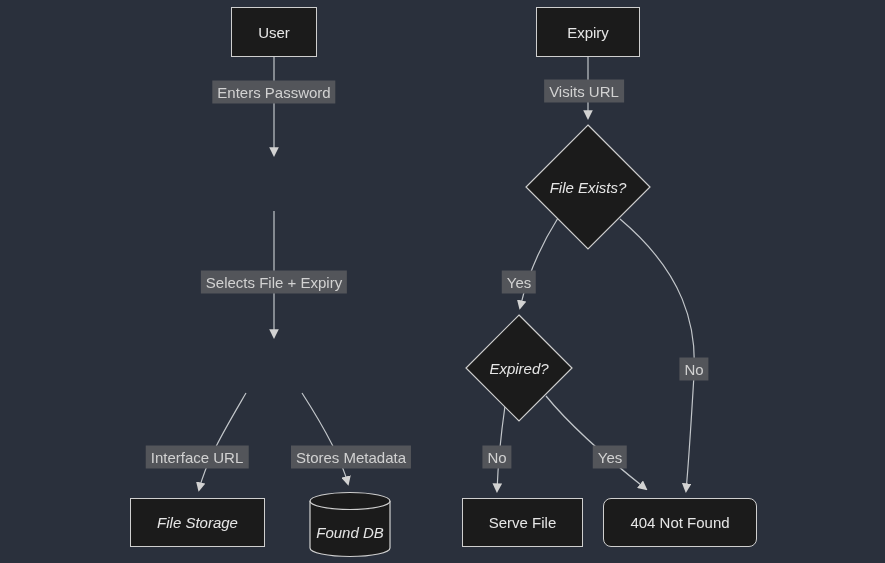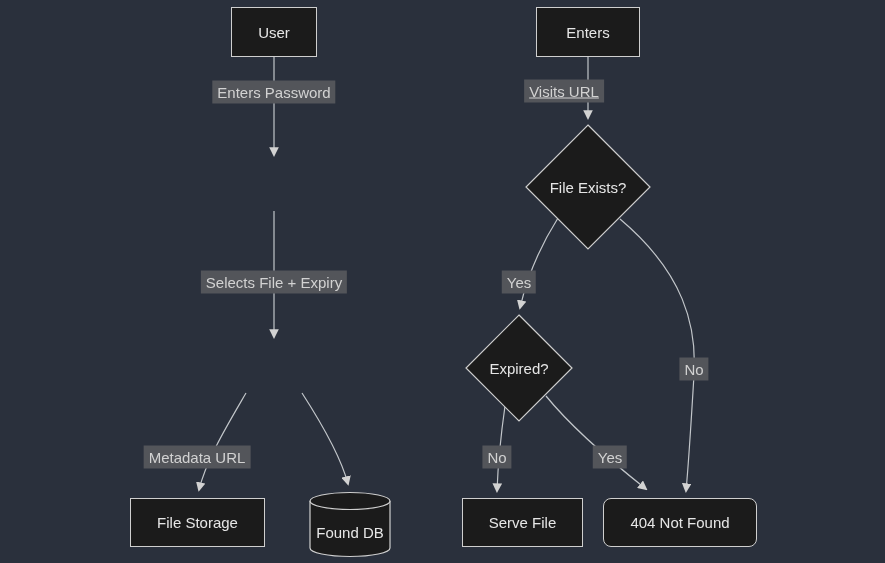--- a/index.html
+++ b/index.html
@@ -48,20 +48,21 @@
     justify-content: center;
     text-align: center;
   }
   .shape-label {
     position: absolute;
     color: var(--node-text);
     font-size: 15px;
     transform: translate(-50%, -50%);
     white-space: nowrap;
     text-align: center;
+    font-style: italic;
   }
   .chip {
     position: absolute;
     background: var(--chip-bg);
     color: var(--chip-text);
     font-size: 15px;
     line-height: 1;
     padding: 4px 5px;
     transform: translate(-50%, -50%);
     white-space: nowrap;
@@ -94,42 +95,43 @@
     <polygon class="shape" points="519,315 572,368 519,421 466,368"></polygon>
 
     <path class="shape" d="M310,501 l0,47 a40,8.5 0 0 0 80,0 l0,-47"></path>
     <ellipse class="shape" cx="350" cy="501" rx="40" ry="8.5"></ellipse>
   </svg>
 
   <div class="node" style="left:231px; top:7px; width:86px; height:50px;">User</div>
 
 
 
-  <div class="node" style="left:130px; top:498px; width:135px; height:49px;">File Storage</div>
+  <div class="node" style="left:130px; top:498px; width:135px; height:49px;font-style:italic;">File Storage</div>
 
-  <div class="node" style="left:536px; top:7px; width:104px; height:50px;">Enters</div>
+  <div class="node" style="left:536px; top:7px; width:104px; height:50px;">Expiry</div>
 
   <div class="node" style="left:462px; top:498px; width:121px; height:49px;">Serve File</div>
 
   <div class="node" style="left:603px; top:498px; width:154px; height:49px;border-radius:8px;">404 Not Found</div>
 
   <div class="shape-label" style="left:588px; top:187px;">File Exists?</div>
 
   <div class="shape-label" style="left:519px; top:368px;">Expired?</div>
 
   <div class="shape-label" style="left:350px; top:532px;">Found DB</div>
 
   <div class="chip" style="left:274px; top:282px;">Selects File + Expiry</div>
 
   <div class="chip" style="left:274px; top:92px;">Enters Password</div>
 
-  <div class="chip" style="left:197px; top:457px;">Metadata URL</div>
+  <div class="chip" style="left:197px; top:457px;">Interface URL</div>
 
+  <div class="chip" style="left:351px; top:457px;">Stores Metadata</div>
 
-  <div class="chip" style="left:564px; top:91px;text-decoration:underline;">Visits URL</div>
+  <div class="chip" style="left:584px; top:91px;">Visits URL</div>
 
   <div class="chip" style="left:519px; top:282px;">Yes</div>
 
   <div class="chip" style="left:694px; top:369px;">No</div>
 
   <div class="chip" style="left:497px; top:457px;">No</div>
 
   <div class="chip" style="left:610px; top:457px;">Yes</div>
 
 </div>

